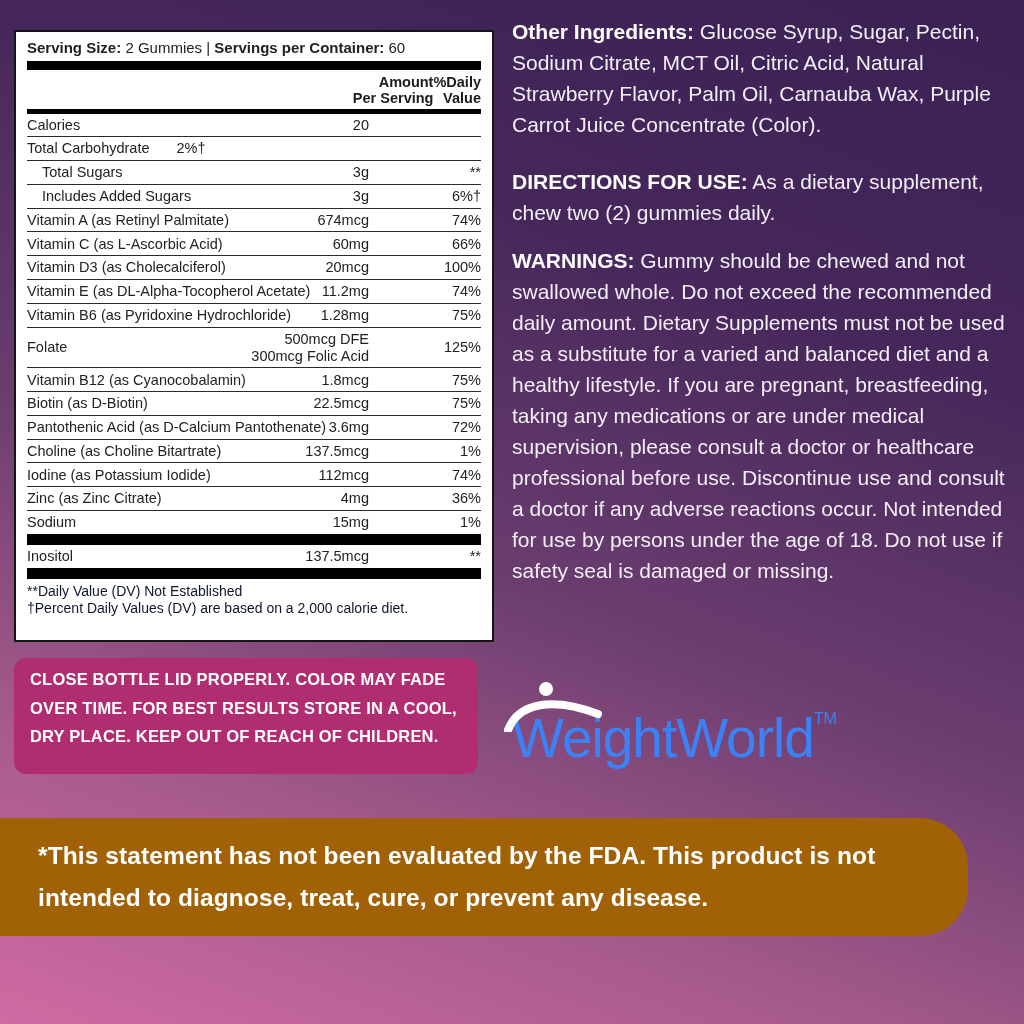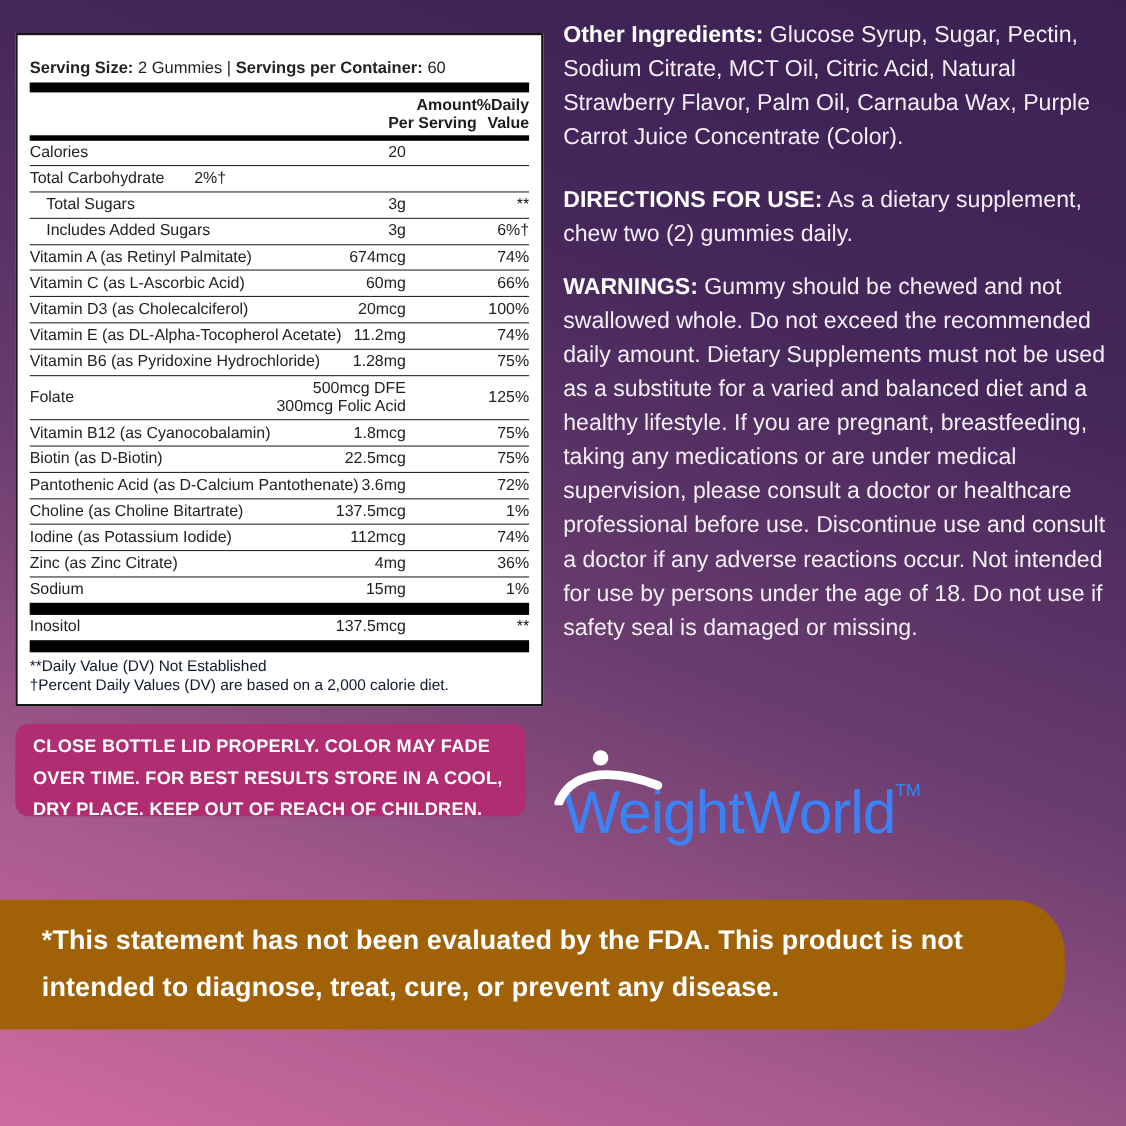--- a/index.html
+++ b/index.html
@@ -11,39 +11,39 @@
   }
   .abs { position:absolute; }
 
   
   .facts-panel {
     left:14px; top:30px; width:480px; height:612px;
     background:#ffffff; border:2.5px solid #151515;
     padding:7px 11px 0 11px; color:#1c1c1c;
   }
   .facts-title { font-size:29px; font-weight:bold; letter-spacing:.5px; color:#222; }
-  .serving-line { font-size:15px; margin-top:14px; color:#222; }
+  .serving-line { font-size:15px; margin-top:0; color:#222; }
   .serving-line .b { font-weight:bold; }
   .bar { background:#000; }
   .bar-lg { height:9px; margin-top:5px; }
   .bar-md { height:4.5px; }
   .bar-xl { height:11px; }
   .facts-header { display:flex; justify-content:flex-end; align-items:flex-end; padding:4px 0 3px; }
   .col-head { font-weight:bold; font-size:14.5px; line-height:16px; text-align:right; white-space:pre-line; }
   .frow { display:flex; align-items:center; padding:3.2px 0 2.6px; border-top:1.6px solid #2a2a2a; font-size:14.5px; line-height:17px; color:#222; }
   .frow.no-top { border-top:none; }
   .frow .fname { flex:0 0 auto; }
   .frow.indent .fname { padding-left:15px; }
   .frow .famt { flex:1; text-align:right; padding-right:56px; }
   .frow .fdv  { flex:0 0 56px; text-align:right; }
   .footnotes { font-size:14px; line-height:17.5px; padding-top:4px; color:#0f172a; }
 
   
   .storage-note {
-    left:14px; top:658px; width:464px; height:84px;
+    left:14px; top:658px; width:464px; height:116px;
     background:#b12d72; border-radius:12px;
     color:#fff; font-weight:bold; font-size:16.5px; line-height:28.5px;
     padding:7px 16px; letter-spacing:.2px;
   }
 
   
   .rcol { color:#f4eef6; font-size:21px; line-height:31px; }
   .rcol .b { font-weight:bold; color:#ffffff; }
   .other-ing { left:512px; top:16px;  width:505px; }
   .directions { left:512px; top:166px; width:505px; }

